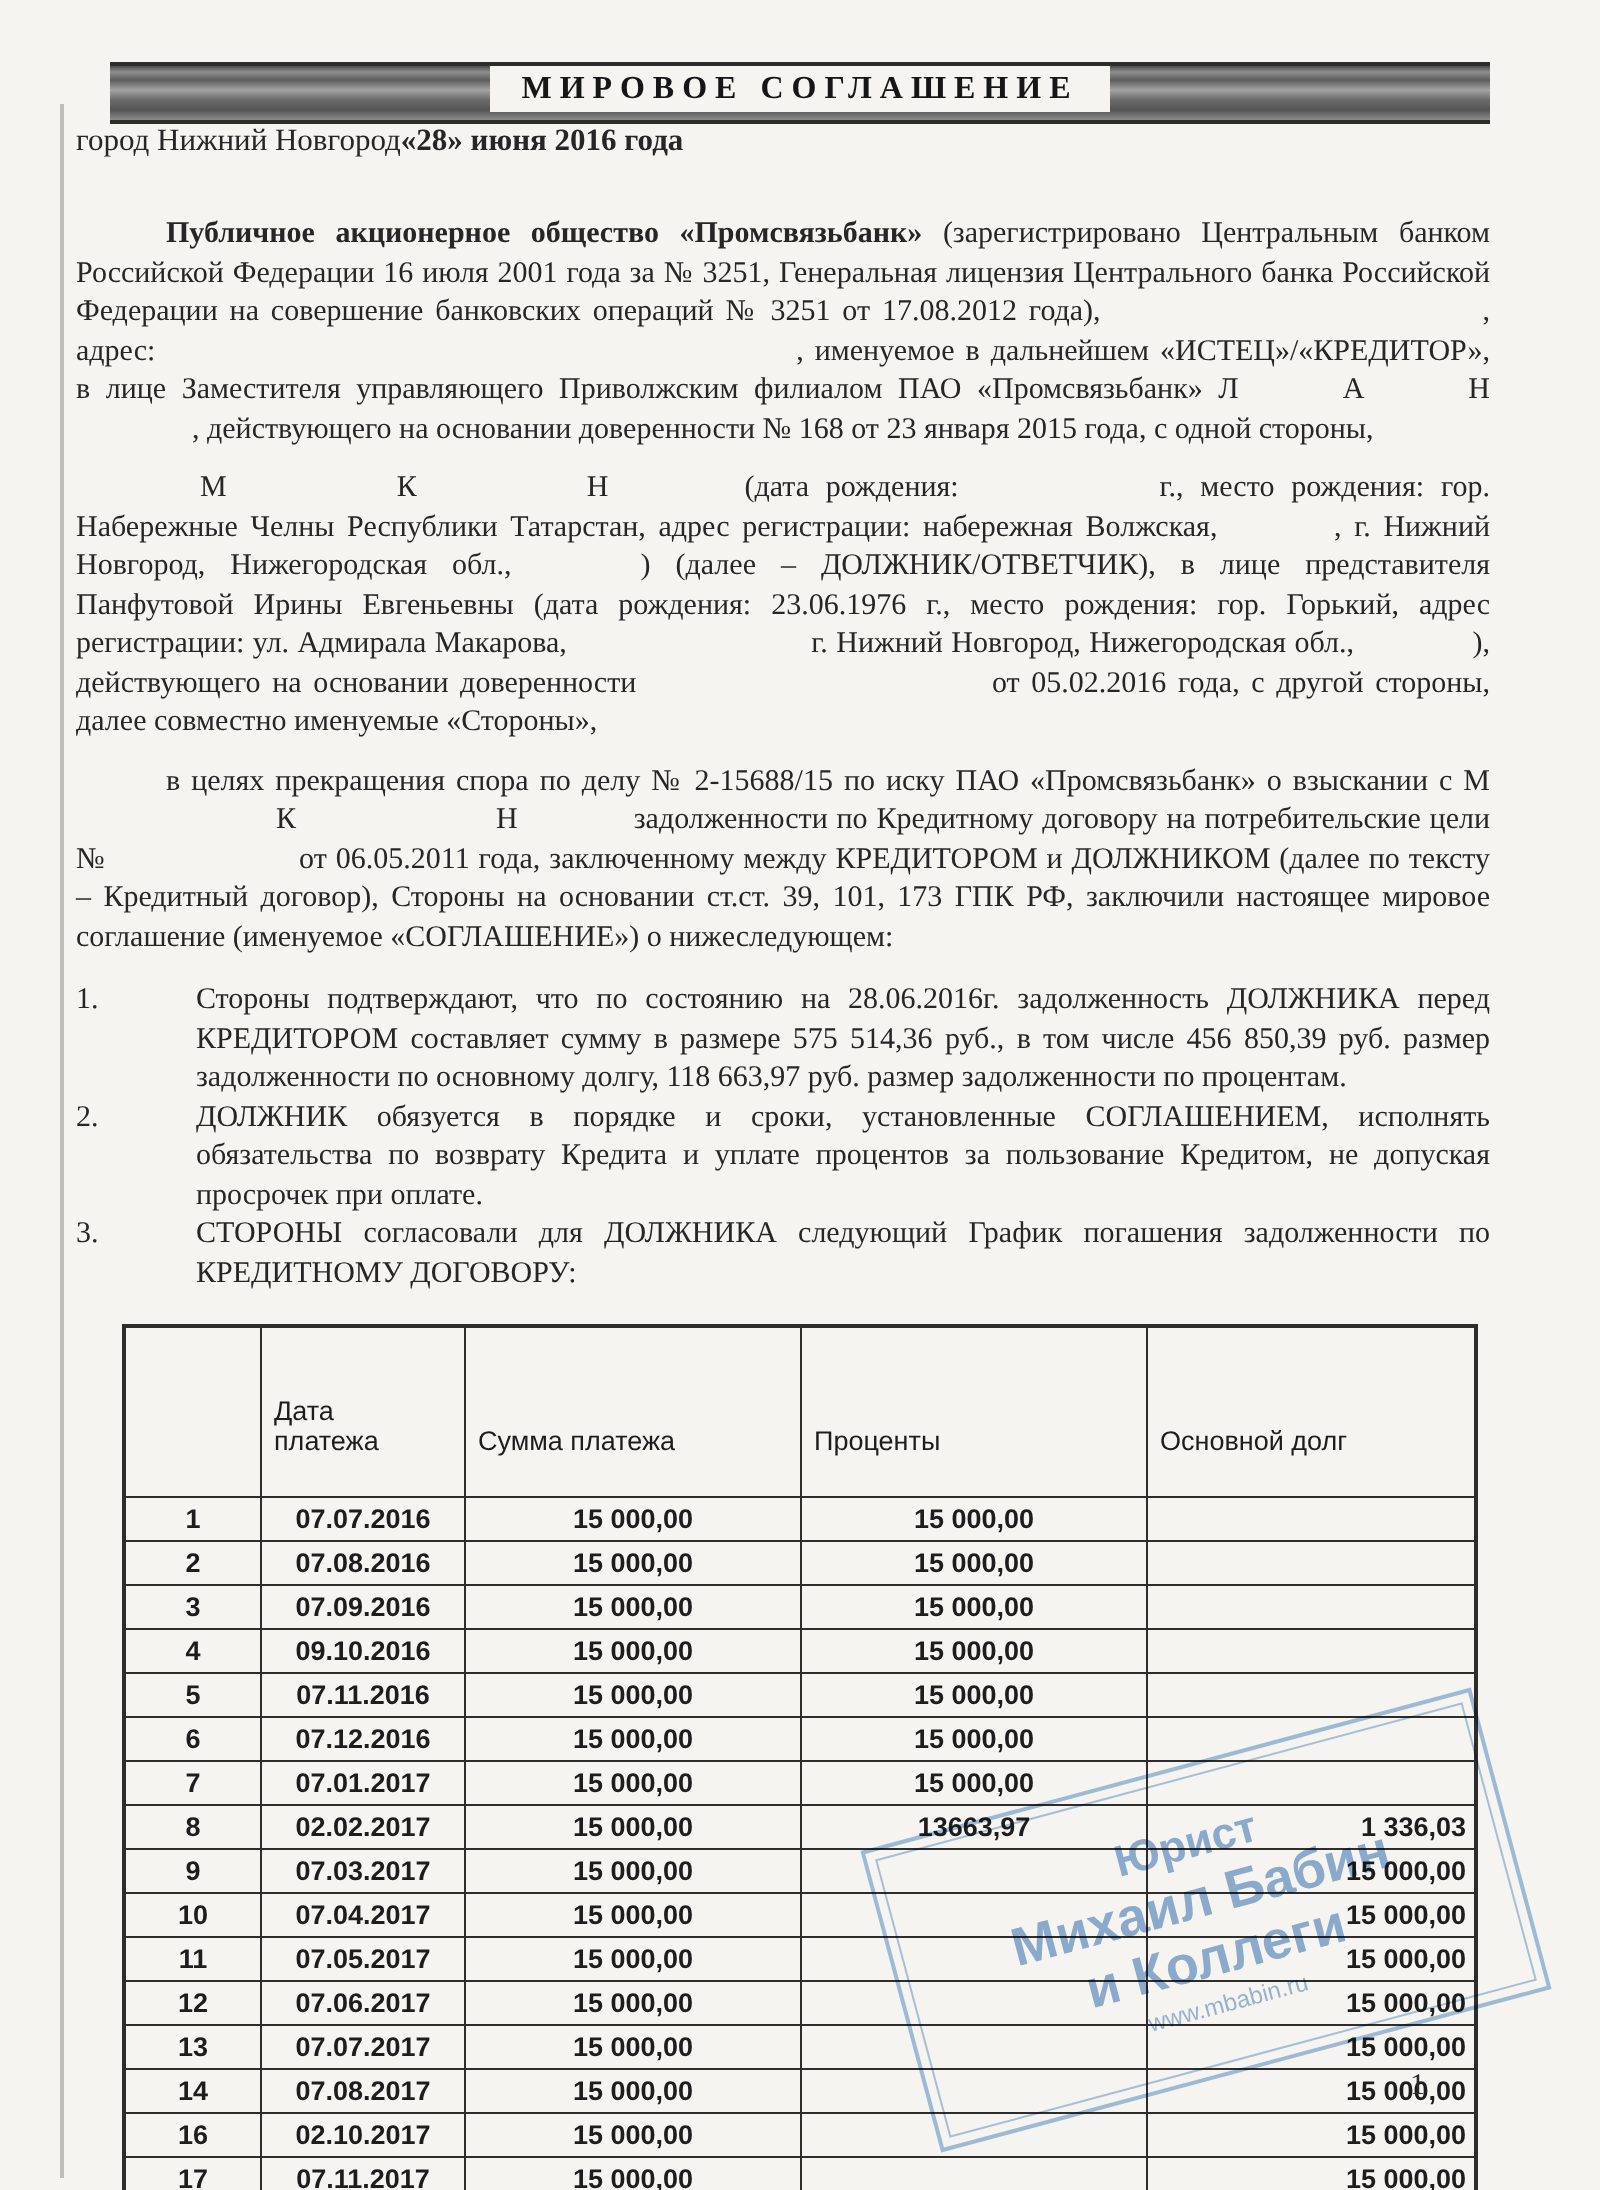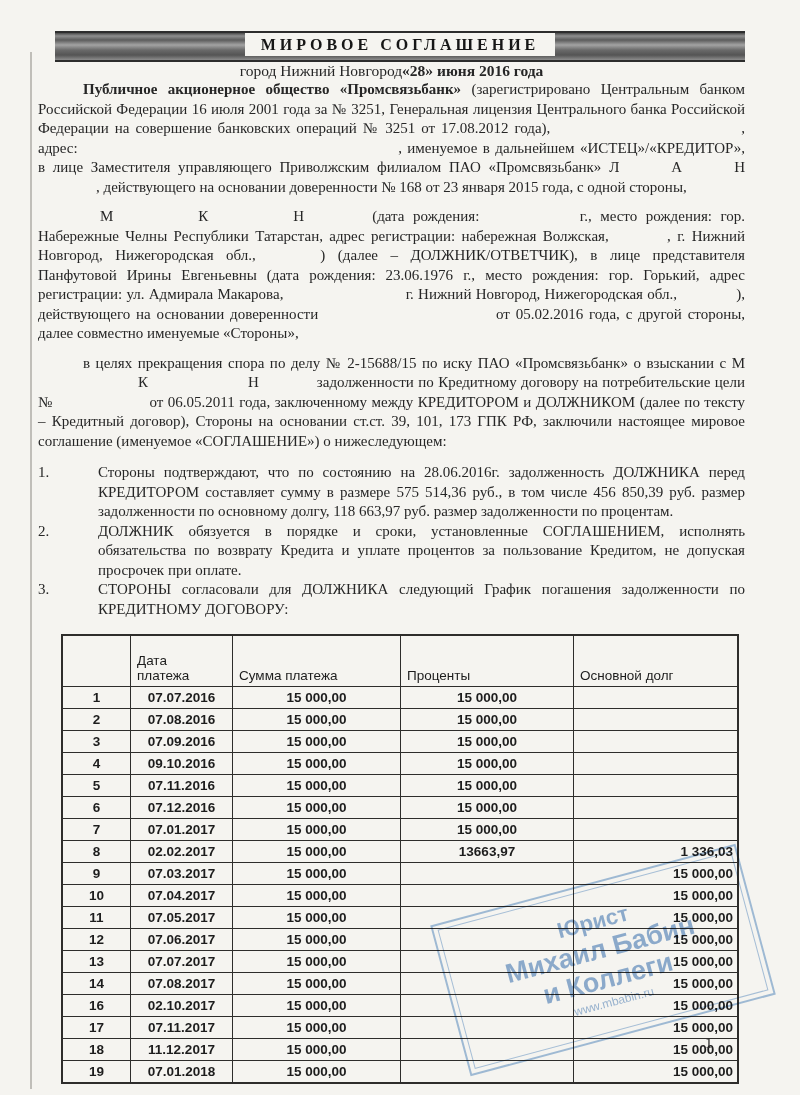--- a/index.html
+++ b/index.html
@@ -23,21 +23,21 @@
   }
   .title-window{
     display:inline-block;background:#f5f4f0;height:23px;line-height:23px;
     padding:0 16px;margin-top:0px;
   }
   .title-text{
     font-weight:bold;font-size:16px;letter-spacing:4px;color:#161616;white-space:nowrap;
   }
 
   .content{position:absolute;left:38px;top:62px;width:707px;}
-  .city-date{display:flex;justify-content:center;font-size:15.5px;margin-bottom:0;}
+  .city-date{display:flex;justify-content:flex-start;font-size:15.5px;margin-bottom:28px;}
   .city-date .date{font-weight:bold;}
 
   .para{
     text-align:justify;font-size:15px;line-height:19.5px;margin:0 0 10px 0;
   }
   .para .b{font-weight:bold;}
   .para .firstind{display:inline-block;width:45px;height:1px;}
   .gap{display:inline-block;height:1px;}
 
   .clauses{margin-top:12px;}
@@ -59,21 +59,21 @@
   table.schedule col.c3{width:173px;}
   table.schedule col.c4{width:164px;}
   table.schedule th,table.schedule td{
     border:1.5px solid #2e2d2b;
     padding:1px 4px;
     height:19px;
     overflow:hidden;
   }
   table.schedule th{
     font-weight:normal;text-align:left;vertical-align:bottom;
-    height:44px;padding:3px 6px;white-space:pre-line;
+    height:44px;padding:20px 6px;white-space:pre-line;
   }
   table.schedule td{font-weight:600;}
   td.al-c{text-align:center;}
   td.al-r{text-align:right;padding-right:38px;}
   table.schedule tr{page-break-inside:avoid;}
   table.schedule{box-shadow:0 0 0 1px #2e2d2b;}
 
   .page-number{
     position:absolute;left:705px;top:1035px;font-size:15px;color:#2a2a2a;
     font-family:"Liberation Serif",serif;

